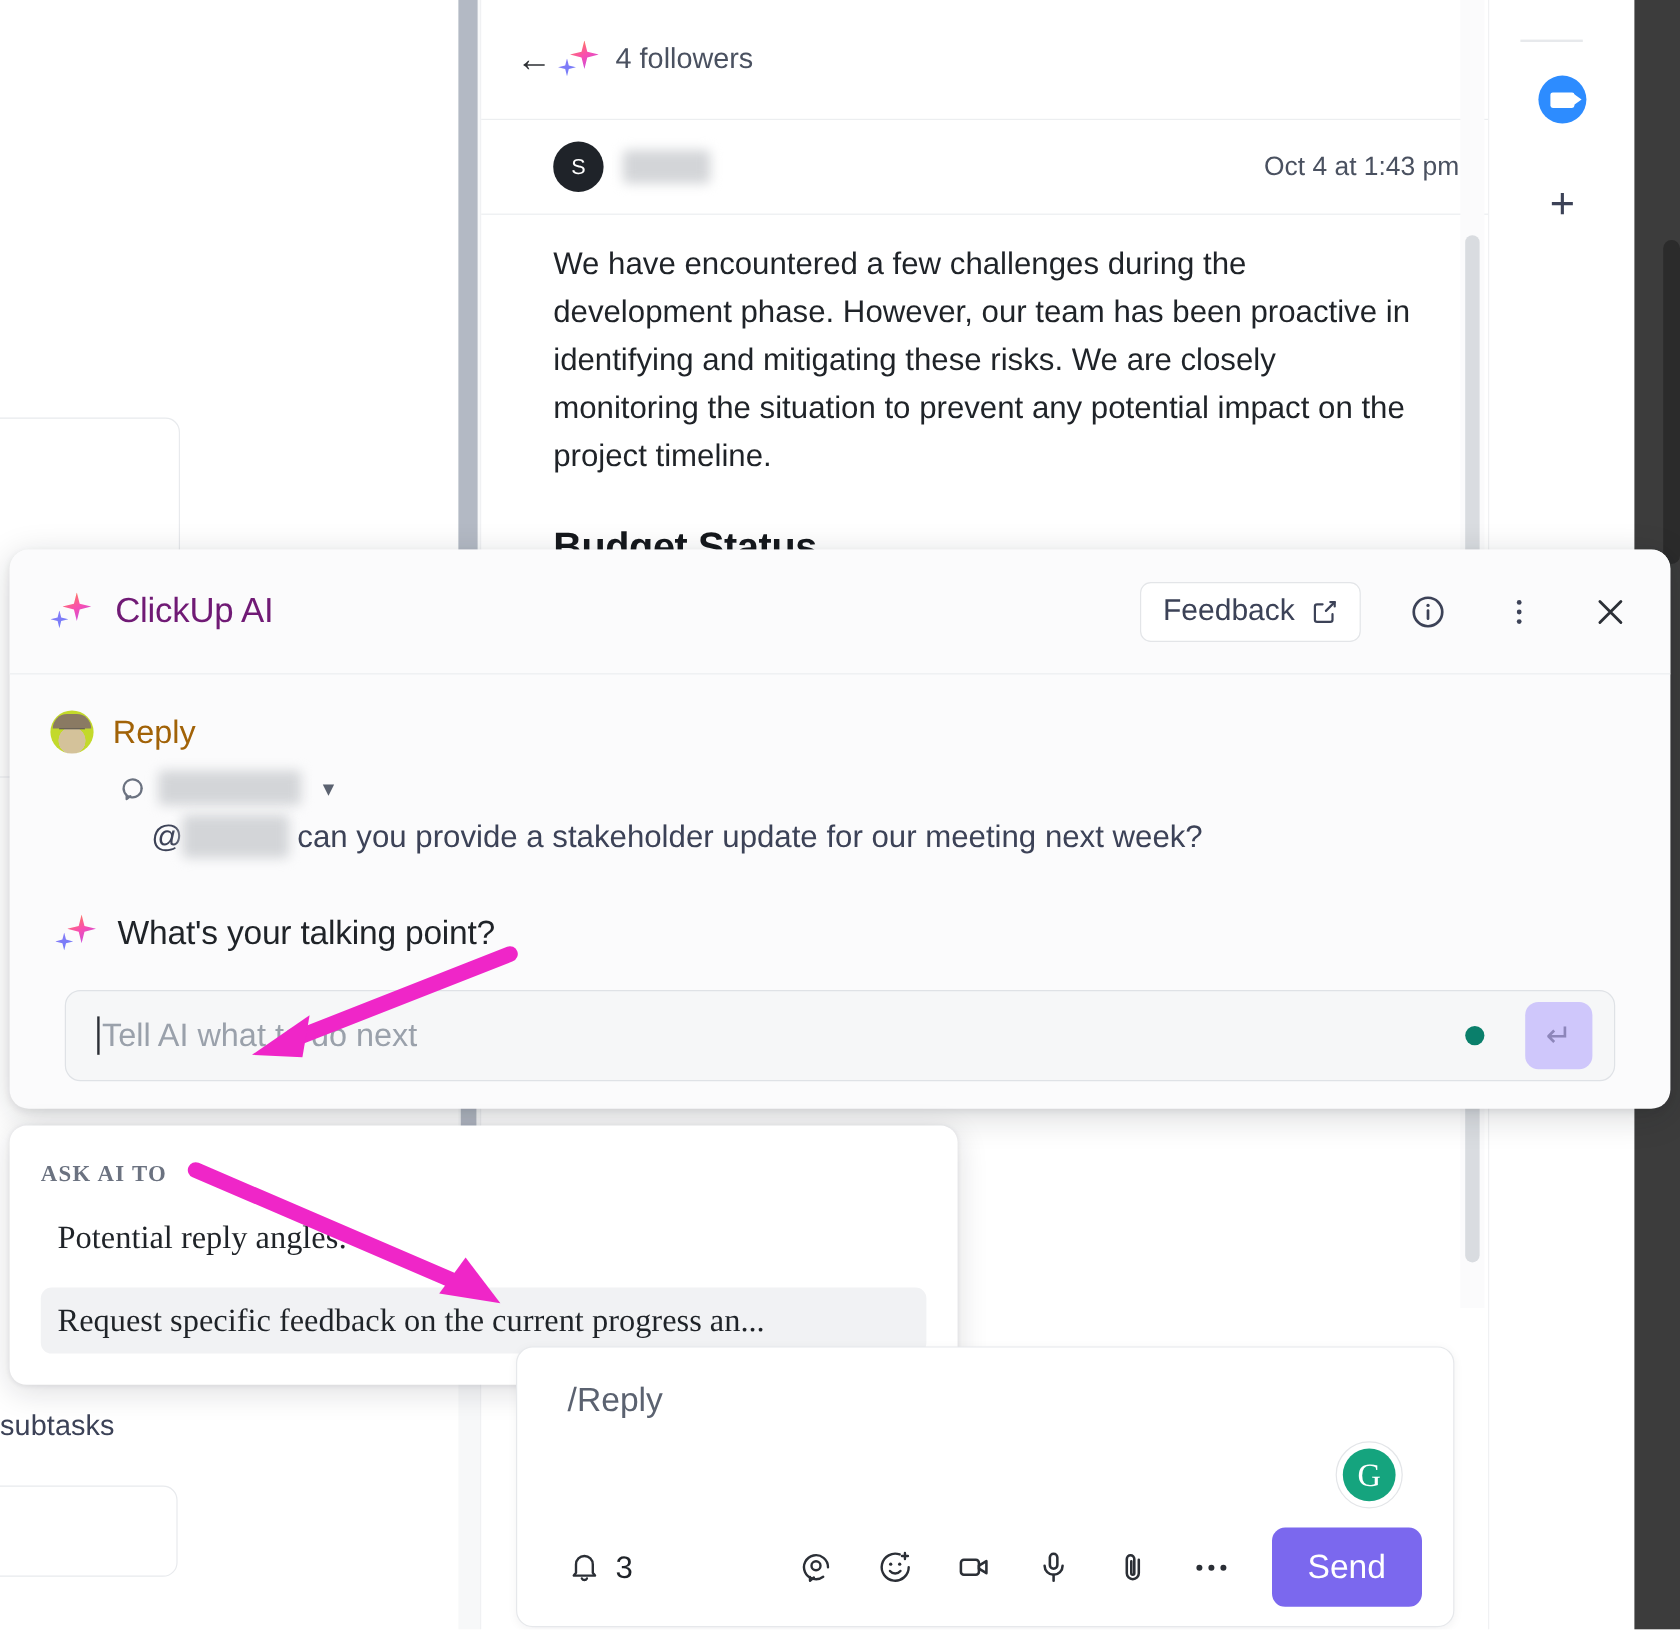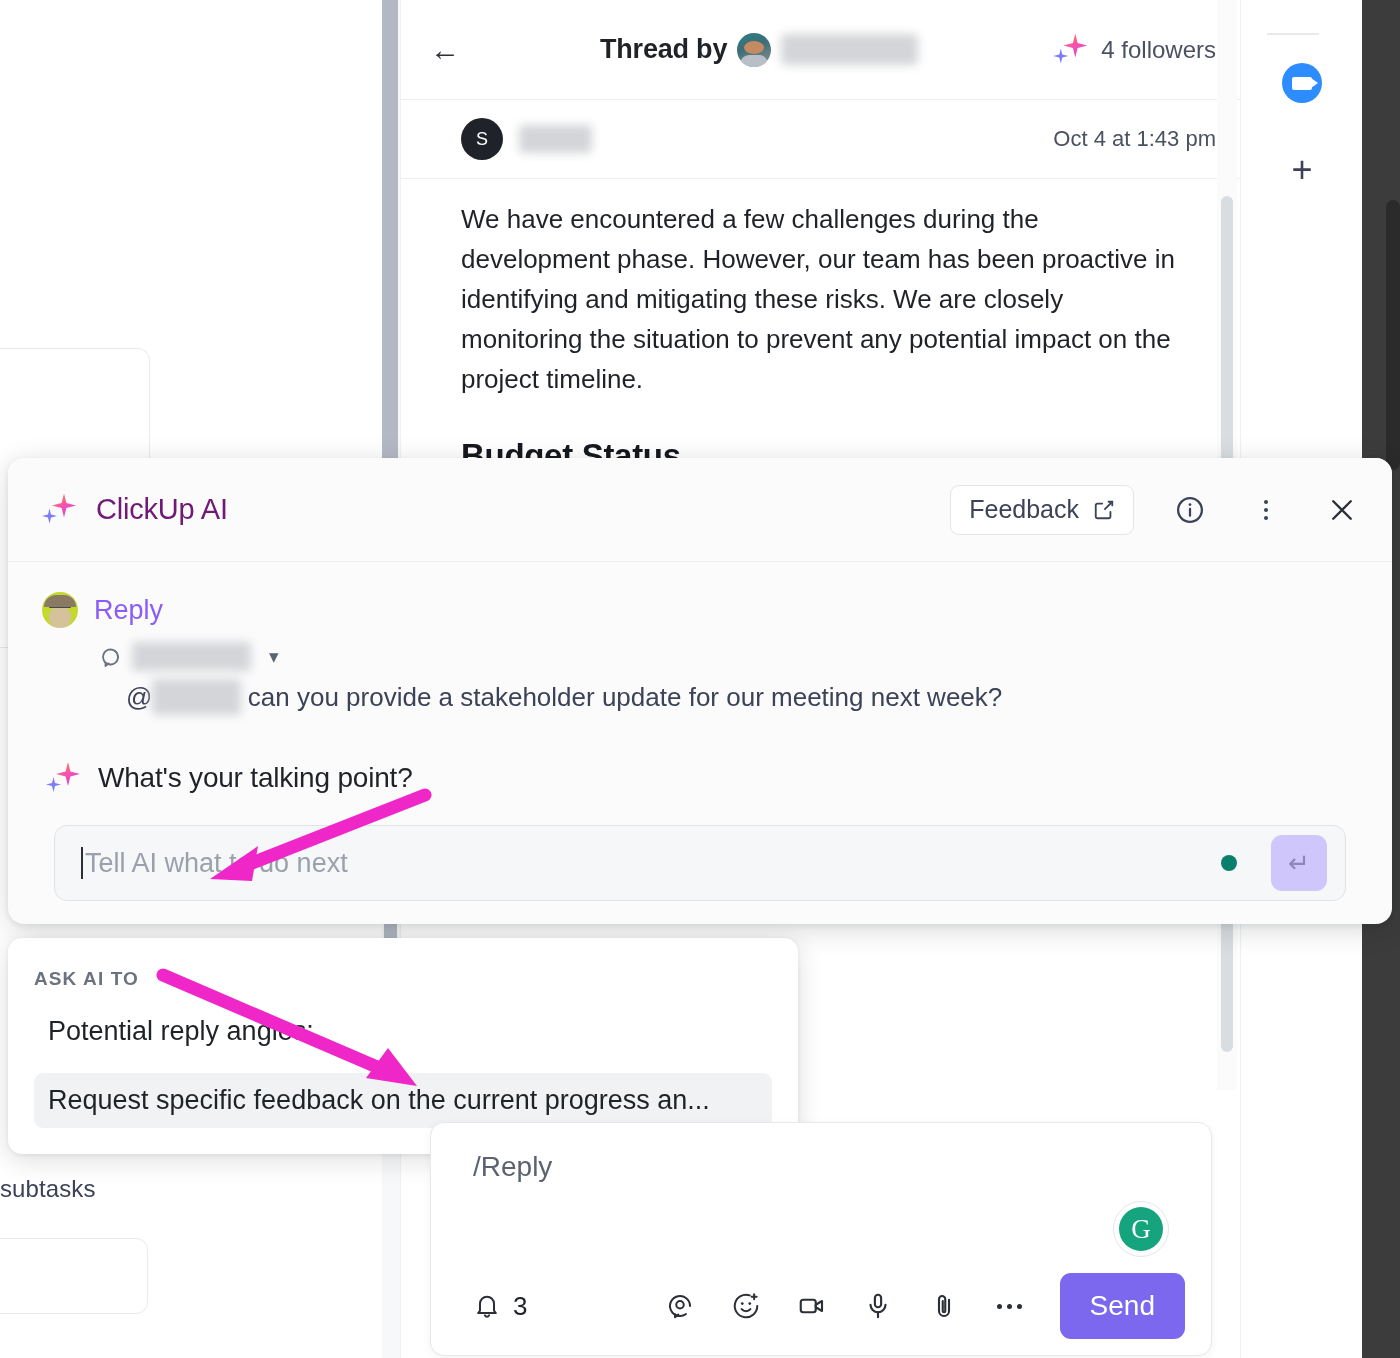--- a/index.html
+++ b/index.html
@@ -201,21 +201,21 @@
     position: relative; overflow: hidden;
   }
   .avatar-me::before {
     content:""; position:absolute; left:7px; top:14px; width:22px; height:7px;
     border-top:2px solid #4a4a4a; border-radius:2px;
   }
   .avatar-me::after {
     content:""; position:absolute; left:2px; top:3px; width:32px; height:12px;
     background:#8a7a63; border-radius:12px 12px 0 0;
   }
-  .reply-label { font-size: 27px; color: #8b5cf6; }
+  .reply-label { font-size: 27px; color: #a16207; }
 
   .quote-row { display: flex; align-items: center; gap: 10px; margin: 14px 0 0 56px; }
   .bubble-icon { width: 24px; height: 24px; color: #6b7280; flex: none; }
   .chevron { font-size: 19px; color: #5b6270; margin-left: 8px; }
   .quote-text { margin: 8px 0 0 84px; font-size: 26px; color: #3c4257; line-height: 36px; }
 
   .talking-row { display: flex; align-items: center; gap: 18px; margin: 46px 0 0 4px; }
   .talking-text { font-size: 28px; color: #1f2328; letter-spacing: -.2px; }
 
   .ai-input {
@@ -235,20 +235,21 @@
     display: flex; align-items: center; justify-content: center;
     margin-left: 34px; color: #8d86ba; font-size: 26px; cursor: pointer;
   }
 
   
   .ask-dropdown {
     position: absolute; left: 8px; top: 938px; width: 790px; height: 216px;
     background: #ffffff; border-radius: 14px;
     box-shadow: 0 6px 26px rgba(20,24,32,.14), 0 1px 4px rgba(20,24,32,.08);
     padding: 30px 26px 22px 26px;
+    font-family: Liberation Serif, serif;
   }
   .ask-label {
     font-size: 19px; letter-spacing: 1.1px; color: #6b7280; font-weight: 600;
   }
   .ask-item {
     font-size: 27px; color: #1f2328; padding: 12px 14px; border-radius: 9px; margin-top: 14px;
     white-space: nowrap; overflow: hidden; cursor: pointer;
   }
   .ask-item.hl { background: #f1f2f4; }
 
@@ -301,25 +302,20 @@
 
   <div class="thread-scrollbar">
     <div class="thumb"></div>
     <div class="thumb2"></div>
   </div>
 
   <div class="thread-panel">
 
     <div class="thread-header">
       <div class="back-arrow">←</div>
-      <div class="thread-title-wrap">
-        <span class="thread-title">Thread by</span>
-        <span class="avatar-thread"></span>
-        <span class="thread-title blur-name">Ross Terry</span>
-      </div>
       <div class="followers-wrap">
         <span class="sparkle">
           <span class="big"></span>
             <span class="small"></span>
         </span>
         <span class="followers-text">4 followers</span>
       </div>
     </div>
 
     <div class="msg-block">

